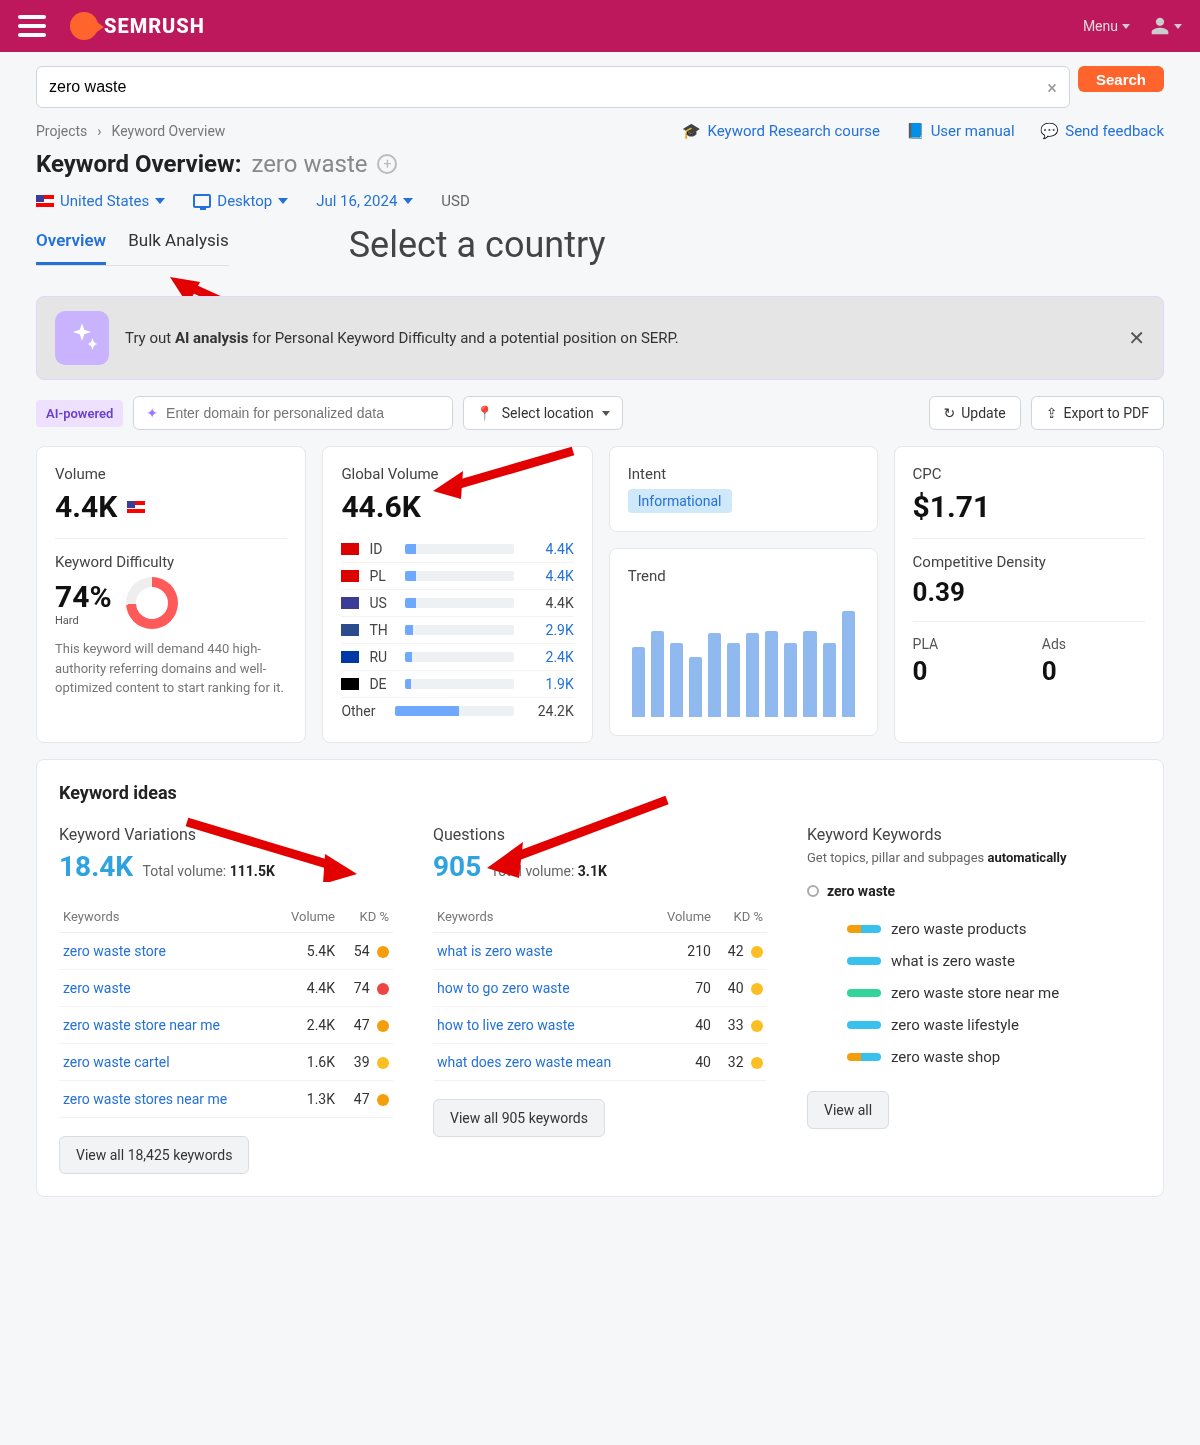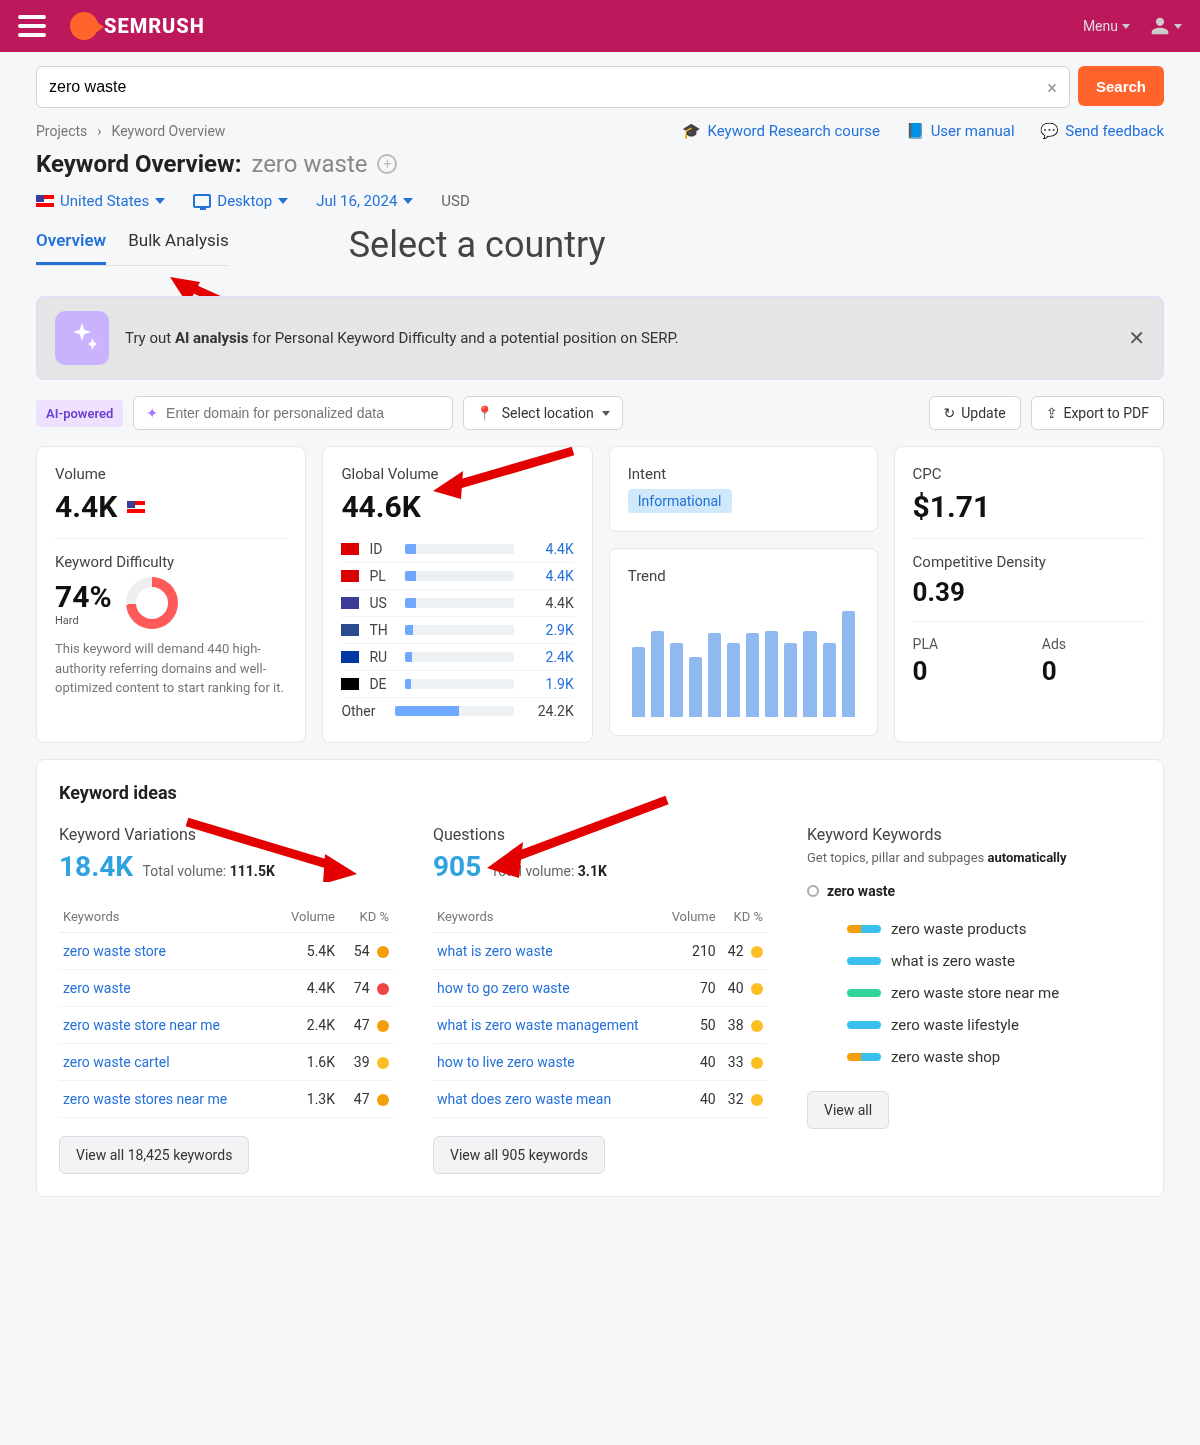--- a/index.html
+++ b/index.html
@@ -16,21 +16,21 @@
   .topbar-right { margin-left: auto; display: flex; align-items: center; gap: 20px; color: #ddd; }
   .menu-link { cursor: pointer; display: flex; align-items: center; gap: 4px; }
   .caret-down { width: 0; height: 0; border-left:4px solid transparent; border-right:4px solid transparent; border-top:5px solid #ccc; }
   .user-icon { width: 20px; height: 20px; fill: #ccc; }
 
   
   .search-row { padding: 14px 36px; display: flex; gap: 8px; }
   .search-box { flex: 1; display: flex; align-items: center; background: #fff; border: 1px solid #d1d5db; border-radius: 6px; padding: 0 12px; height: 42px; }
   .search-box input { flex:1; border:none; outline:none; font-size: 16px; }
   .clear-x { color: #999; font-size: 18px; cursor: pointer; }
-  .search-btn { background: #ff642d; color: #fff; border: none; border-radius: 6px; padding: 0 18px; height: 40px; font-size: 15px; font-weight: 600; cursor: pointer; }
+  .search-btn { background: #ff642d; color: #fff; border: none; border-radius: 6px; padding: 0 18px; height: 26px; font-size: 15px; font-weight: 600; cursor: pointer; }
 
   
   .header-area { padding: 0 36px 12px; }
   .crumb-row { display: flex; align-items: center; justify-content: space-between; margin-bottom: 10px; }
   .crumbs { color: #777; display: flex; gap: 10px; align-items: center; }
   .crumbs a { color: #777; text-decoration: none; }
   .header-links { display: flex; gap: 26px; }
   .header-links a { color: #2471d9; text-decoration: none; display: flex; align-items: center; gap: 6px; font-size: 15px; }
   .page-title-row { display: flex; align-items: center; gap: 10px; margin-bottom: 14px; }
   .page-title { font-size: 24px; font-weight: 700; color: #222; }
@@ -467,25 +467,20 @@
           <tbody id="q-body">
               <tr>
                 <td><a href="#">what is zero waste</a></td>
     <td class="r">210</td>
     <td class="r">42 <span class="kd-dot" style="background:#fbbf24"></span></td>
               </tr>
               <tr>
                 <td><a href="#">how to go zero waste</a></td>
     <td class="r">70</td>
     <td class="r">40 <span class="kd-dot" style="background:#fbbf24"></span></td>
-              </tr>
-              <tr>
-                <td><a href="#">what is zero waste management</a></td>
-    <td class="r">50</td>
-    <td class="r">38 <span class="kd-dot" style="background:#fbbf24"></span></td>
               </tr>
               <tr>
                 <td><a href="#">how to live zero waste</a></td>
     <td class="r">40</td>
     <td class="r">33 <span class="kd-dot" style="background:#fbbf24"></span></td>
               </tr>
               <tr>
                 <td><a href="#">what does zero waste mean</a></td>
     <td class="r">40</td>
     <td class="r">32 <span class="kd-dot" style="background:#fbbf24"></span></td>

